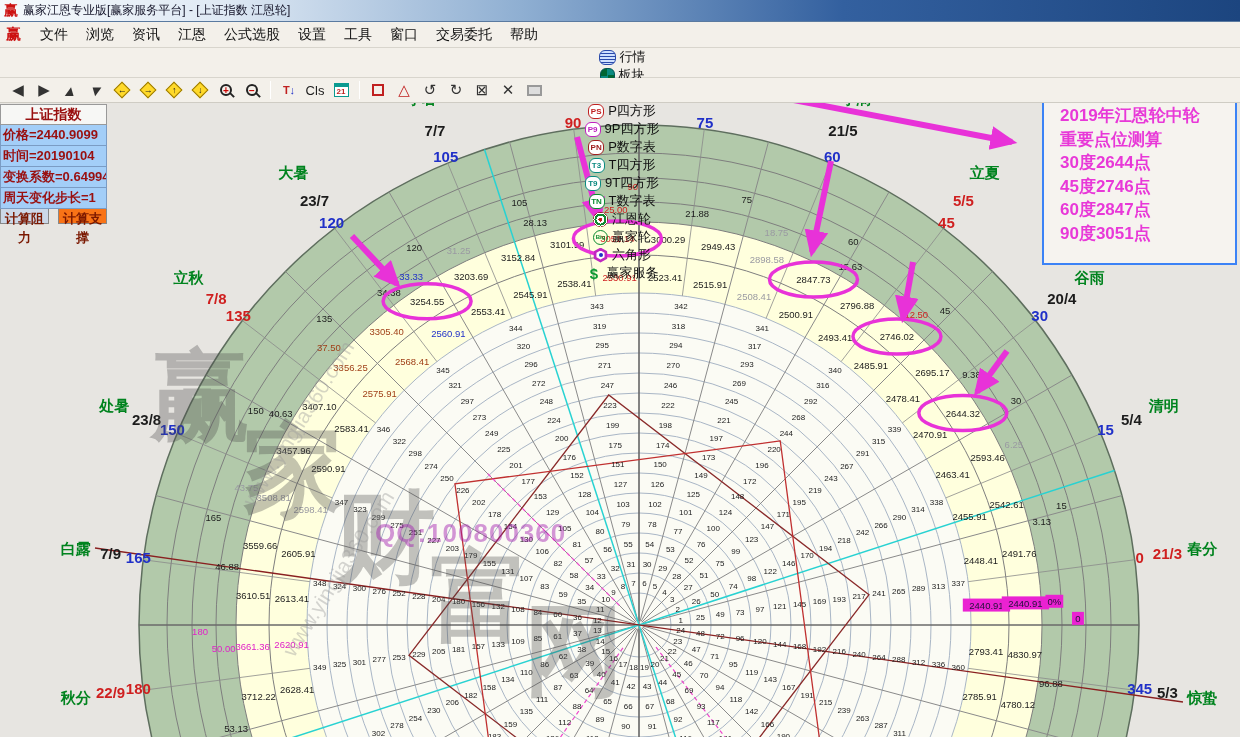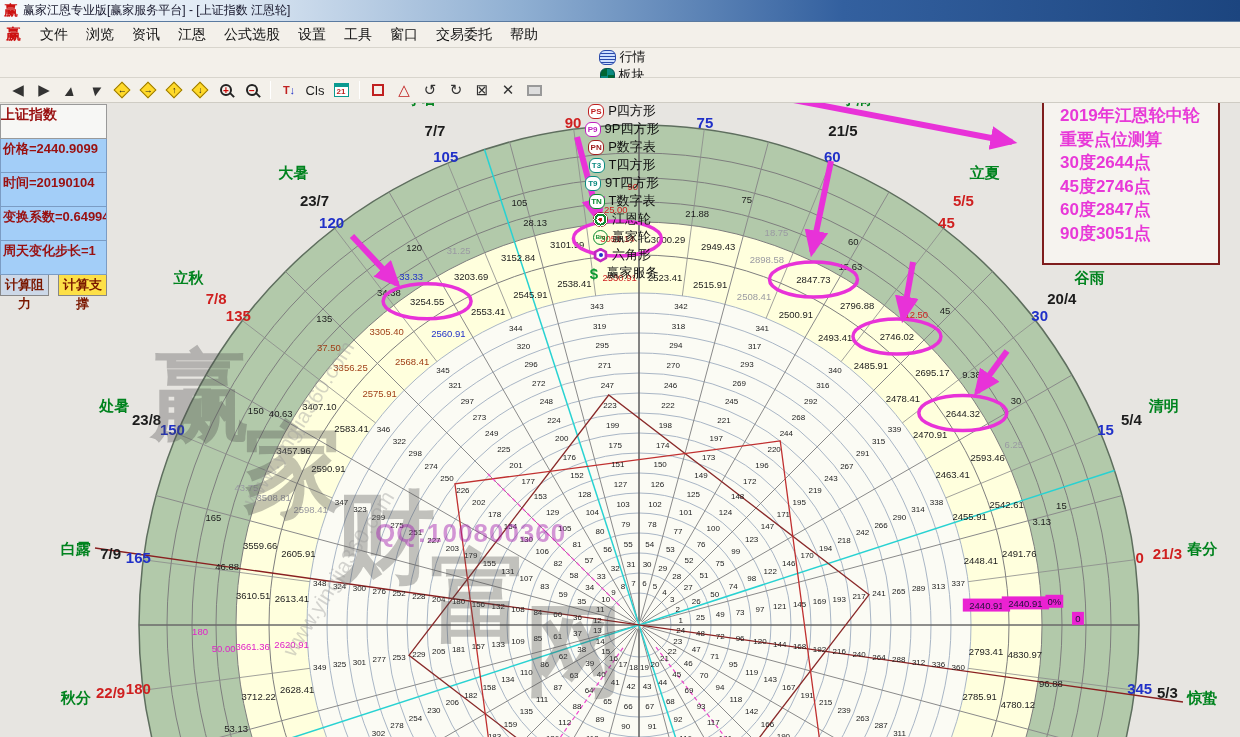--- a/index.html
+++ b/index.html
@@ -32,26 +32,26 @@
   .mag:after { content:""; position:absolute; width:6px; height:2px; background:#222; right:-5px; bottom:-2px; transform:rotate(45deg); }
   .tud { font-size:11px; font-weight:bold; }
   .tud .t { color:#c02020; } .tud .d { color:#2030c8; }
   .cal { width:15px; height:14px; border:1px solid #0a9a90; border-top:4px solid #0a9a90; font-size:8px; color:#c02020; font-weight:bold; display:inline-flex; align-items:center; justify-content:center; background:#fff; }
   .sq-red { width:12px; height:12px; border:2px solid #c02020; }
   .screen-ic { width:15px; height:11px; border:2px solid #999; background:#ddd; }
   .canvas-bg { position:absolute; left:0; top:103px; width:1240px; height:634px; background:#e7e5e1; z-index:0; }
   svg.wheel { position:absolute; left:0; top:0; width:1240px; height:737px; z-index:1; }
   svg.annot { position:absolute; left:0; top:0; width:1240px; height:737px; z-index:12; pointer-events:none; }
   .panel { position:absolute; left:0; top:104px; width:107px; z-index:6; font-weight:bold; }
-  .panel .hd { background:#f7f7f5; border:1px solid #999; color:#991010; font-size:14px; height:35px; line-height:19px; }
-  .panel .row { background:#a3cef8; border:1px solid #7b9cc4; border-top:none; color:#991010; font-size:13px; height:34px; line-height:19px; padding-left:2px; white-space:nowrap; overflow:hidden; }
+  .panel .hd { background:#f7f7f5; border:1px solid #999; color:#991010; font-size:14px; text-align:center; height:21px; line-height:19px; }
+  .panel .row { background:#a3cef8; border:1px solid #7b9cc4; border-top:none; color:#991010; font-size:13px; height:21px; line-height:19px; padding-left:2px; white-space:nowrap; overflow:hidden; }
   .panel .btns { display:flex; }
-  .panel .btn { flex:1; height:21px; font-size:13px; line-height:19px; text-align:center; color:#7a1800; border:1px solid #888; border-top:none; }
-  .panel .btn.b1 { background:#ccd8e8; } .panel .btn.b2 { background:#fde047;margin-left:9px; }
-  .redbox { position:absolute; left:1042px; top:88px; width:178px; height:177px; border:2px solid #7f1d1d; background:#f6f3ef; z-index:10; padding:14px 0 0 16px; }
+  .panel .btn { flex:1; height:15px; font-size:13px; line-height:19px; text-align:center; color:#7a1800; border:1px solid #888; border-top:none; }
+  .panel .btn.b1 { background:#ccd8e8; } .panel .btn.b2 { background:#f97316;margin-left:9px; }
+  .redbox { position:absolute; left:1042px; top:88px; width:195px; height:177px; border:2px solid #3b82f6; background:#f6f3ef; z-index:10; padding:14px 0 0 16px; }
   .redbox div { color:#e838d8; font-size:17px; font-weight:bold; line-height:23.5px; white-space:nowrap; }
   .wm { position:absolute; color:#4a4a4a; z-index:2; pointer-events:none; }
   .wm-char { font-size:100px; font-weight:bold; opacity:0.32; }
   .wm-url { font-size:21px; opacity:0.4; color:#9a9a9a; transform:rotate(-58deg); transform-origin:left top; }
   .wm-qq { font-size:26px; font-weight:bold; opacity:0.45; color:#a21caf; letter-spacing:1px; }
 </style>
 </head>
 <body>
 
 <div class="titlebar">

